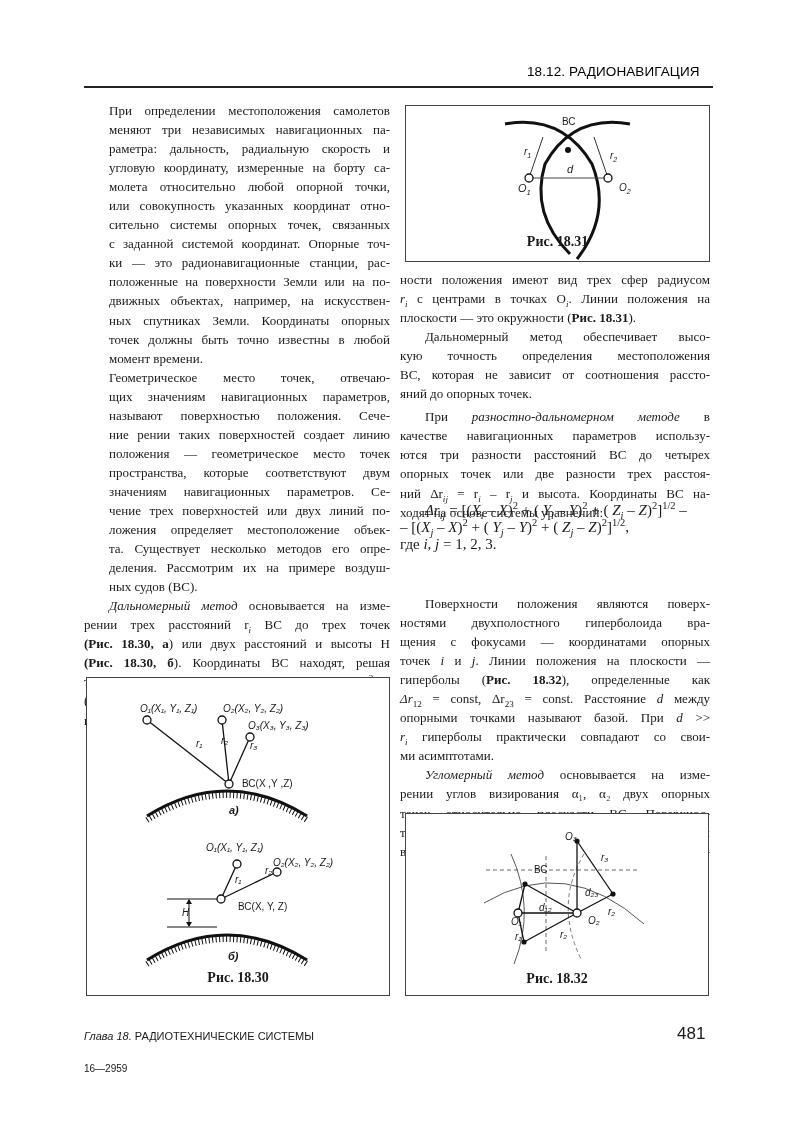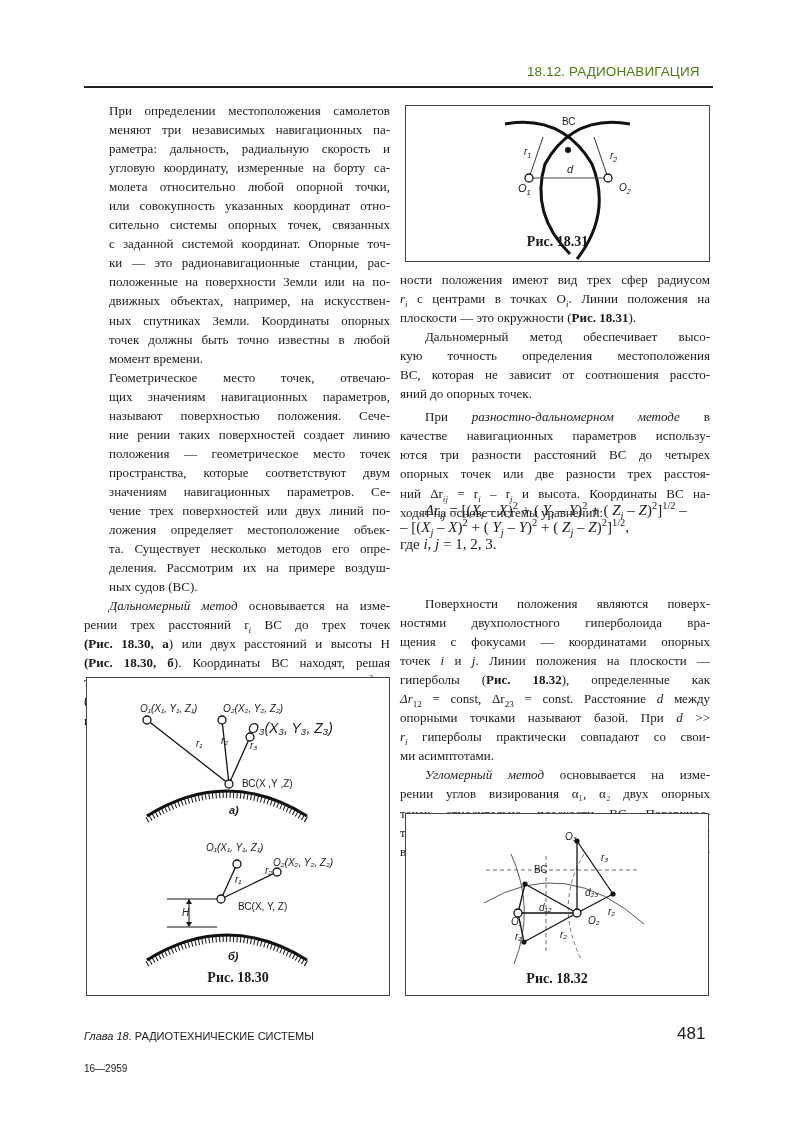--- a/index.html
+++ b/index.html
@@ -1,19 +1,19 @@
 <!DOCTYPE html>
 <html><head>
 <meta charset="utf-8">
 <style>
   html, body { margin:0; padding:0; background:#fff; }
   body { width:794px; height:1131px; position:relative; overflow:hidden;
          font-family:"Liberation Serif", serif; color:#1a1a1a; }
   .running-head { position:absolute; left:527px; top:64px; font-family:"Liberation Sans", sans-serif;
-                  font-size:13.5px; letter-spacing:0.1px; color:#4d7c0f; }
+                  font-size:13.5px; letter-spacing:0.1px; color:#000000; }
   .head-rule { position:absolute; left:84px; top:86px; width:629px; height:2px; background:#222; }
   .col { position:absolute; font-size:13px; line-height:19.05px; text-align:justify; }
   .col p { margin:0; text-indent:0; }
   .col p.ind { text-indent:25px; }
   .line { display:block; text-align:justify; text-align-last:justify; white-space:nowrap; }
   .line.last { text-align-last:left; }
   .col-left { left:84px; top:101px; width:306px; }
   .col-right-a { left:400px; top:270px; width:310px; }
   .col-right-b { left:400px; top:593px; width:310px; }
   .fig { position:absolute; border:1.5px solid #444; background:#fff; }
@@ -161,21 +161,21 @@
     <circle cx="134" cy="221" r="4" fill="#fff" stroke="#111" stroke-width="1.3"></circle>
     <line x1="80" y1="221" x2="130" y2="221" stroke="#111" stroke-width="1"></line>
     <line x1="80" y1="249" x2="130" y2="249" stroke="#111" stroke-width="1"></line>
     <line x1="102" y1="222" x2="102" y2="248" stroke="#111" stroke-width="1"></line>
     <path d="M 99 226 L 102 221 L 105 226 Z M 99 244 L 102 249 L 105 244 Z" fill="#111"></path>
     <path d="M 60 282 Q 140 232 220 282" fill="none" stroke="#111" stroke-width="3"></path>
     <path d="M 60 282 Q 140 232 220 282" fill="none" stroke="#111" stroke-width="6" stroke-dasharray="1 2.5" transform="translate(0,4)"></path>
   </svg>
   <span class="sans it" style="position:absolute; left:47px; top:25px; font-size:10px;">O₁(X₁, Y₁, Z₁)</span>
   <span class="sans it" style="position:absolute; left:130px; top:25px; font-size:10px;">O₂(X₂, Y₂, Z₂)</span>
-  <span class="sans it" style="position:absolute; left:155px; top:42px; font-size:14px;">O₃(X₃, Y₃, Z₃)</span>
+  <span class="sans it" style="position:absolute; left:155px; top:42px; font-size:10px;">O₃(X₃, Y₃, Z₃)</span>
   <span class="sans it" style="position:absolute; left:103px; top:60px; font-size:10px;">r₁</span>
   <span class="sans it" style="position:absolute; left:128px; top:57px; font-size:10px;">r₂</span>
   <span class="sans it" style="position:absolute; left:157px; top:62px; font-size:10px;">r₃</span>
   <span class="sans" style="position:absolute; left:149px; top:100px; font-size:10px;">ВС(X ,Y ,Z)</span>
   <span class="sans it" style="position:absolute; left:136px; top:126px; font-size:11px; font-weight:bold;">а)</span>
   <span class="sans it" style="position:absolute; left:113px; top:164px; font-size:10px;">O₁(X₁, Y₁, Z₁)</span>
   <span class="sans it" style="position:absolute; left:180px; top:179px; font-size:10px;">O₂(X₂, Y₂, Z₂)</span>
   <span class="sans it" style="position:absolute; left:142px; top:196px; font-size:10px;">r₁</span>
   <span class="sans it" style="position:absolute; left:172px; top:187px; font-size:10px;">r₂</span>
   <span class="sans" style="position:absolute; left:145px; top:223px; font-size:10px;">ВС(X, Y, Z)</span>

